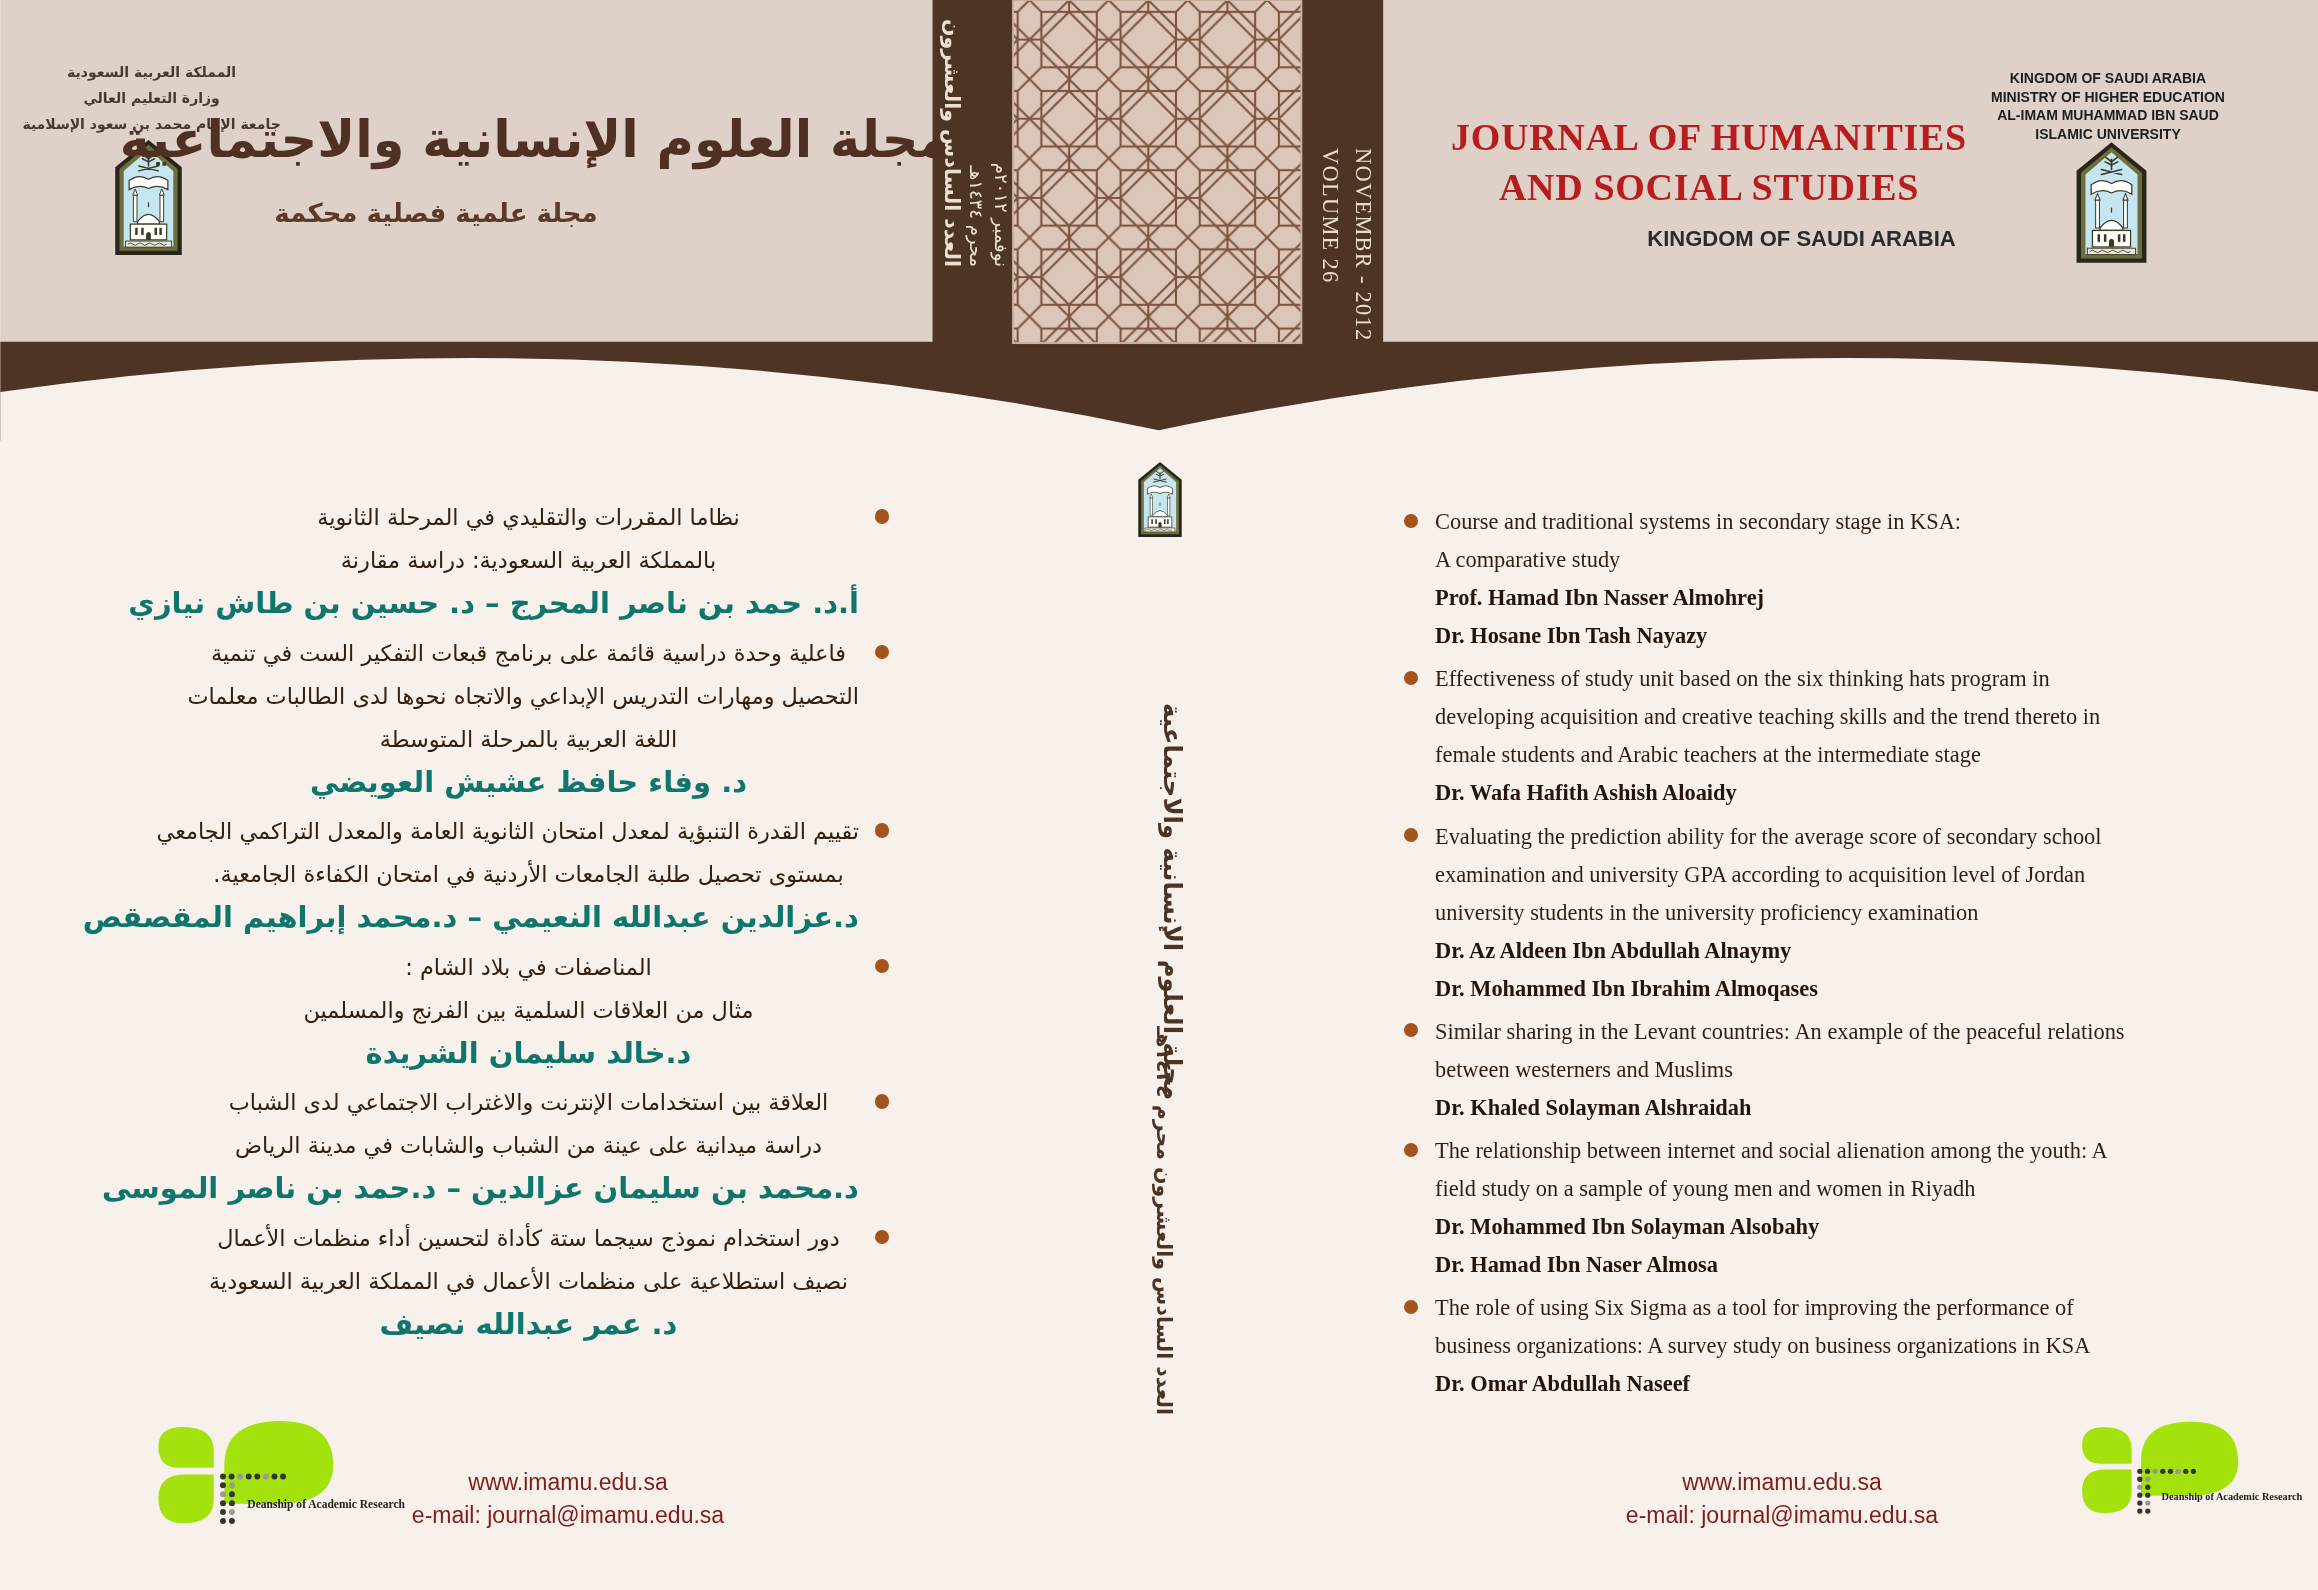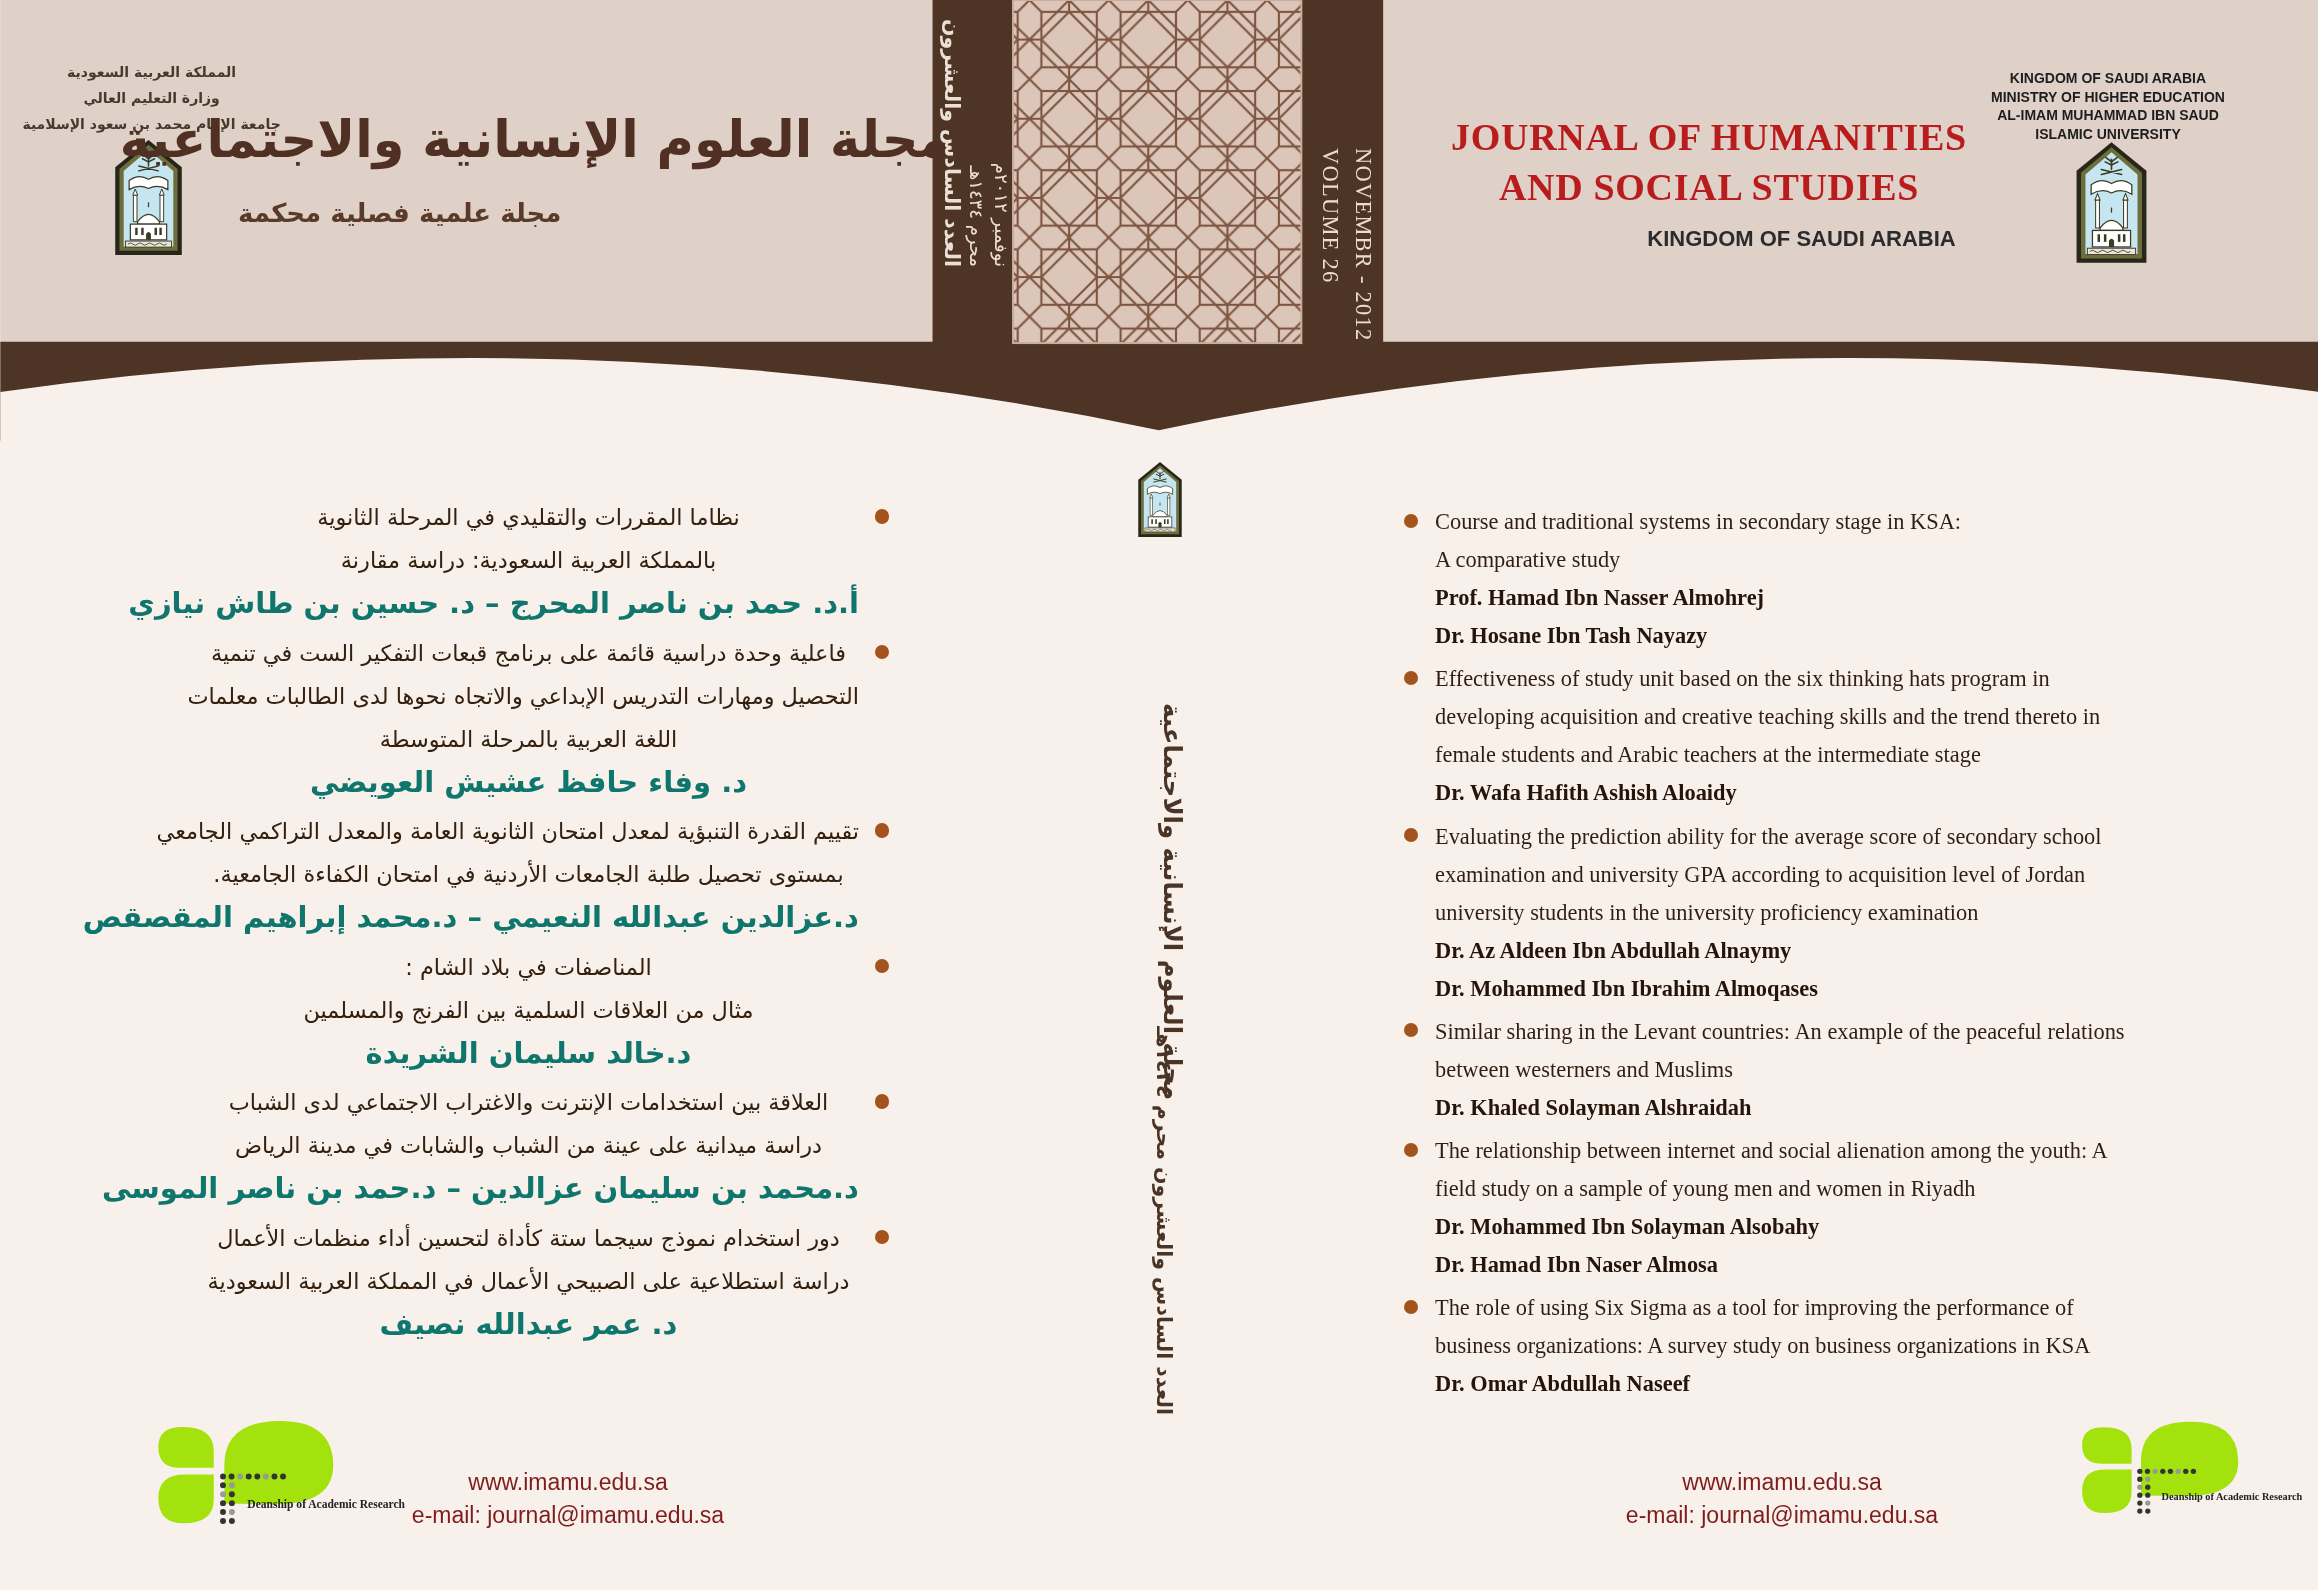--- a/index.html
+++ b/index.html
@@ -7,21 +7,21 @@
           font-family:"DejaVu Sans",sans-serif;}
   .bg{position:absolute;left:0;top:0;z-index:0;}
   .abs{position:absolute;z-index:2;}
 
   
   .inst-ar{left:6.6px;top:59px;width:290px;text-align:center;font-weight:bold;
            font-size:14px;line-height:26px;color:#4B382C;direction:rtl;}
   .inst-ar div{white-space:nowrap;}
   .title-ar{left:224px;top:84px;width:726px;text-align:center;font-size:51px;font-weight:bold;
             color:#4F3022;direction:rtl;white-space:nowrap;line-height:112px;}
-  .subtitle-ar{left:238px;top:198px;width:396px;text-align:left;font-size:26px;font-weight:bold;
+  .subtitle-ar{left:238px;top:198px;width:396px;text-align:center;font-size:26px;font-weight:bold;
                color:#5A3A28;direction:rtl;white-space:nowrap;}
 
   .ar-toc{left:198px;top:496px;width:694px;direction:rtl;color:#33200F;font-size:22.4px;}
   .ar-item{position:relative;padding-right:33px;margin-bottom:6.6px;}
   .ar-bullet{position:absolute;right:2.6px;top:13px;width:14.5px;height:14.5px;border-radius:50%;
              background:#A3531B;}
   .ar-line{line-height:43px;white-space:nowrap;text-align:center;}
   .ar-author{font-weight:bold;font-size:29px;color:#0f766e;}
 
   
@@ -197,21 +197,21 @@
     </div>
     <div class="ar-item">
       <span class="ar-bullet"></span>
       <div class="ar-line">العلاقة بين استخدامات الإنترنت والاغتراب الاجتماعي لدى الشباب</div>
       <div class="ar-line">دراسة ميدانية على عينة من الشباب والشابات في مدينة الرياض</div>
       <div class="ar-line ar-author">د.محمد بن سليمان عزالدين – د.حمد بن ناصر الموسى</div>
     </div>
     <div class="ar-item">
       <span class="ar-bullet"></span>
       <div class="ar-line">دور استخدام نموذج سيجما ستة كأداة لتحسين أداء منظمات الأعمال</div>
-      <div class="ar-line">دراسة استطلاعية على الصبيحي الأعمال في المملكة العربية السعودية</div>
+      <div class="ar-line">نصيف استطلاعية على منظمات الأعمال في المملكة العربية السعودية</div>
       <div class="ar-line ar-author">د. عمر عبدالله نصيف</div>
     </div>
   </div>
 
   <svg class="abs dean-logo" style="left:99px;top:1411px;" width="310" height="119" viewBox="0 0 470 180">
       <use href="#deanlogo"></use>
     </svg>
 
   <div class="abs contact contact-left">
     <div>www.imamu.edu.sa</div>

